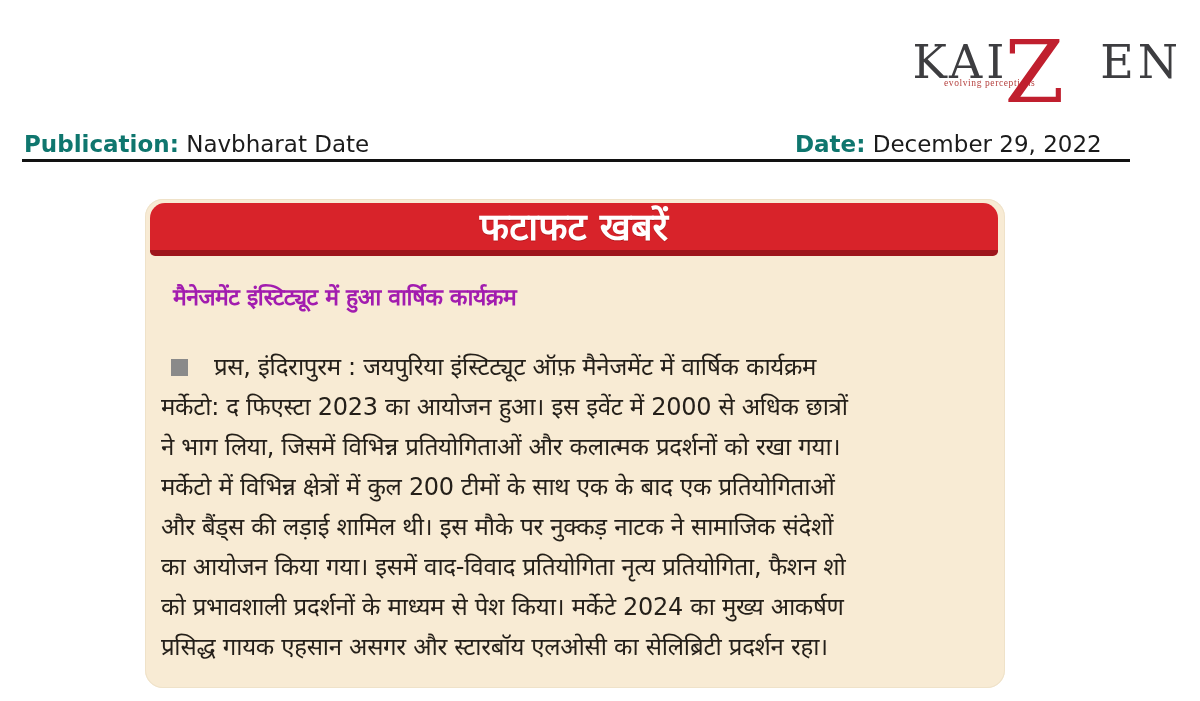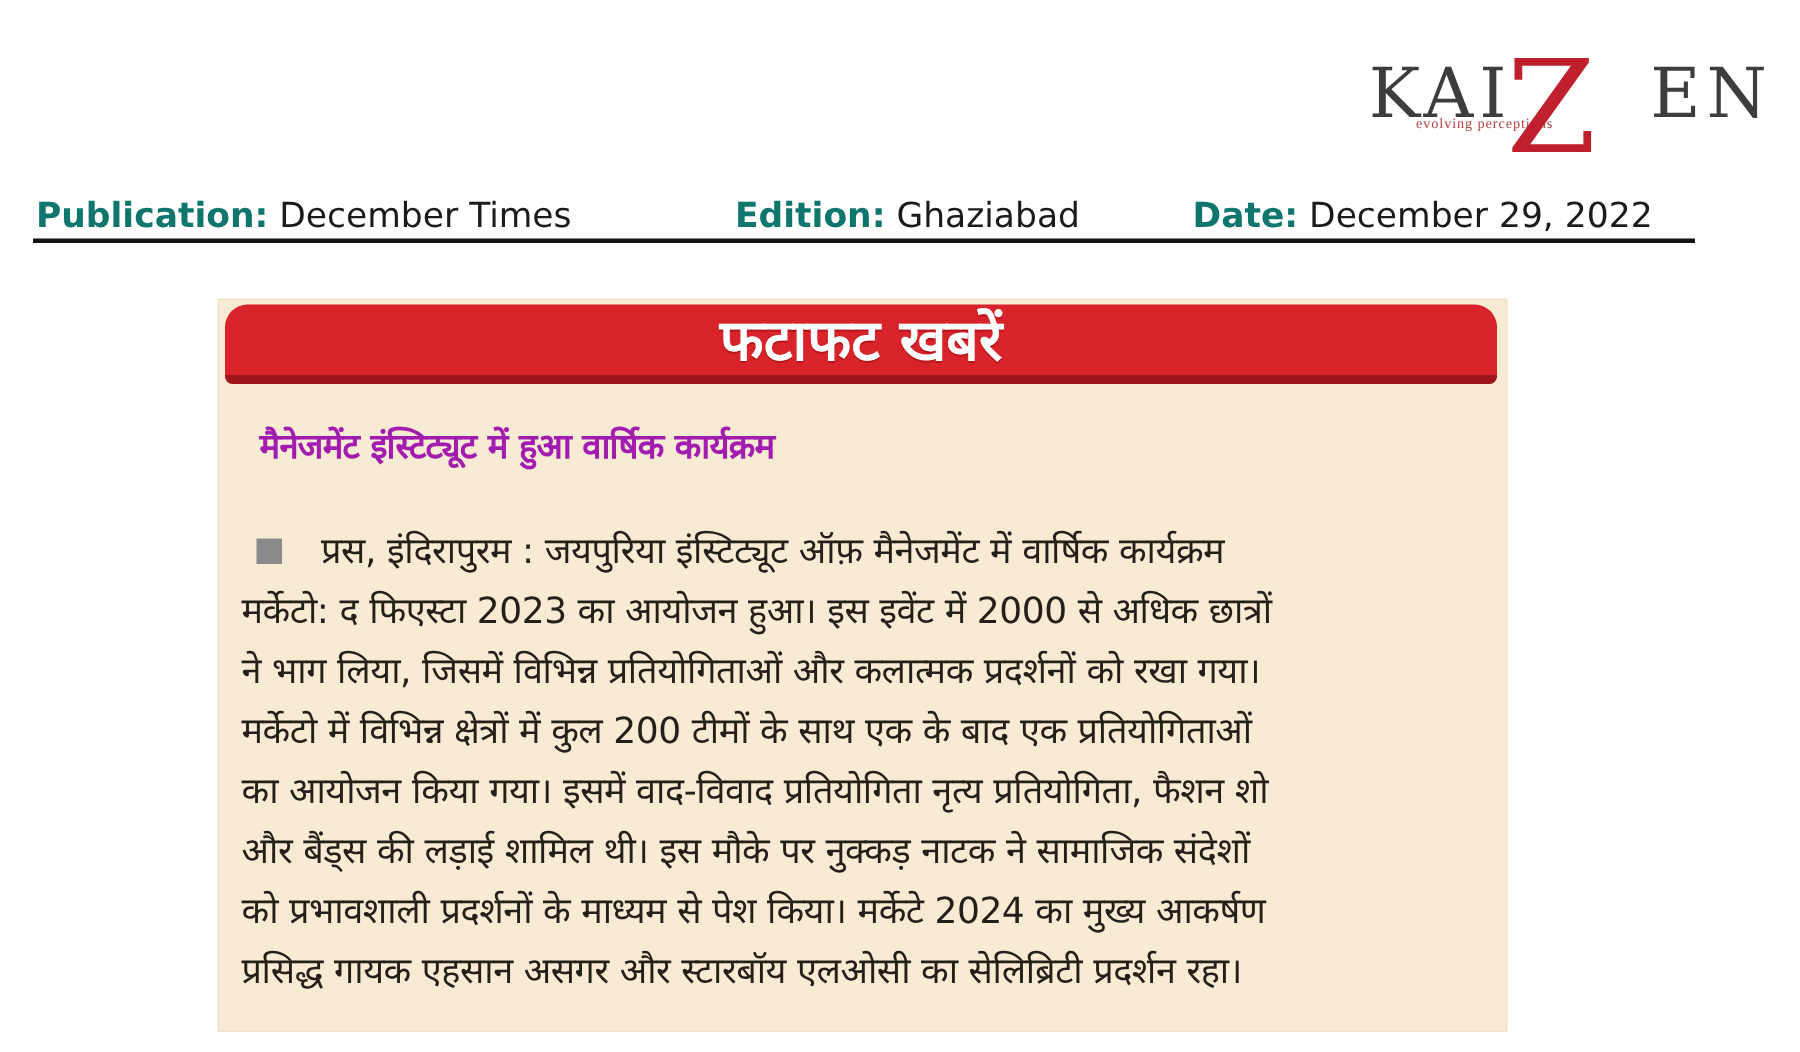--- a/index.html
+++ b/index.html
@@ -49,20 +49,21 @@
   .meta-item .val{color:#1b1b1b;}
   .meta-pub{left:2px;}
   .meta-ed{left:468px;}
   .meta-date{left:773px;}
 
   
   .clipping{
     position:absolute;left:145px;top:199px;width:860px;height:489px;
     background:var(--clip-bg);
     box-shadow:0 0 0 1px #efe2c9 inset;
+    border-radius:18px;
   }
   .banner{
     position:absolute;left:5px;top:4px;width:848px;height:53px;
     background:var(--banner-red);
     border-bottom:6px solid var(--banner-red-dark);
     border-radius:15px 15px 5px 5px;
     display:flex;align-items:center;justify-content:center;
   }
   .banner-title{
     color:#ffffff;font-weight:bold;font-size:38px;line-height:1;
@@ -91,40 +92,37 @@
 
 <div class="logo">
   <span class="kai">KAI</span>
   <span class="z">Z</span>
   <span class="en">EN</span>
   <span class="tagline">evolving perceptions</span>
 </div>
 
 <div class="meta-row">
   <span class="meta-item meta-pub">
-    <span class="lbl">Publication:</span><span class="val"> December Times</span>
-  </span>
-  <span class="meta-item meta-ed">
-    <span class="lbl">Edition:</span><span class="val"> Ghaziabad</span>
+    <span class="lbl">Publication:</span><span class="val"> Navbharat Date</span>
   </span>
   <span class="meta-item meta-date">
     <span class="lbl">Date:</span><span class="val"> December 29, 2022</span>
   </span>
 </div>
 
 <div class="clipping">
   <div class="banner">
     <span class="banner-title">फटाफट खबरें</span>
   </div>
 
   <div class="headline">मैनेजमेंट इंस्टिट्यूट में हुआ वार्षिक कार्यक्रम</div>
 
   <div class="article">
     <div class="line"><span class="bullet"></span><span>प्रस, इंदिरापुरम : जयपुरिया इंस्टिट्यूट ऑफ़ मैनेजमेंट में वार्षिक कार्यक्रम</span></div>
     <div class="line">मर्केटो: द फिएस्टा 2023 का आयोजन हुआ। इस इवेंट में 2000 से अधिक छात्रों</div>
     <div class="line">ने भाग लिया, जिसमें विभिन्न प्रतियोगिताओं और कलात्मक प्रदर्शनों को रखा गया।</div>
     <div class="line">मर्केटो में विभिन्न क्षेत्रों में कुल 200 टीमों के साथ एक के बाद एक प्रतियोगिताओं</div>
+    <div class="line">और बैंड्स की लड़ाई शामिल थी। इस मौके पर नुक्कड़ नाटक ने सामाजिक संदेशों</div>
     <div class="line">का आयोजन किया गया। इसमें वाद-विवाद प्रतियोगिता नृत्य प्रतियोगिता,  फैशन शो</div>
-    <div class="line">और बैंड्स की लड़ाई शामिल थी। इस मौके पर नुक्कड़ नाटक ने सामाजिक संदेशों</div>
     <div class="line">को प्रभावशाली प्रदर्शनों के माध्यम से पेश किया। मर्केटे 2024 का मुख्य आकर्षण</div>
     <div class="line">प्रसिद्ध गायक एहसान असगर और स्टारबॉय एलओसी का सेलिब्रिटी प्रदर्शन रहा।</div>
   </div>
 </div>
 
 </body></html>

